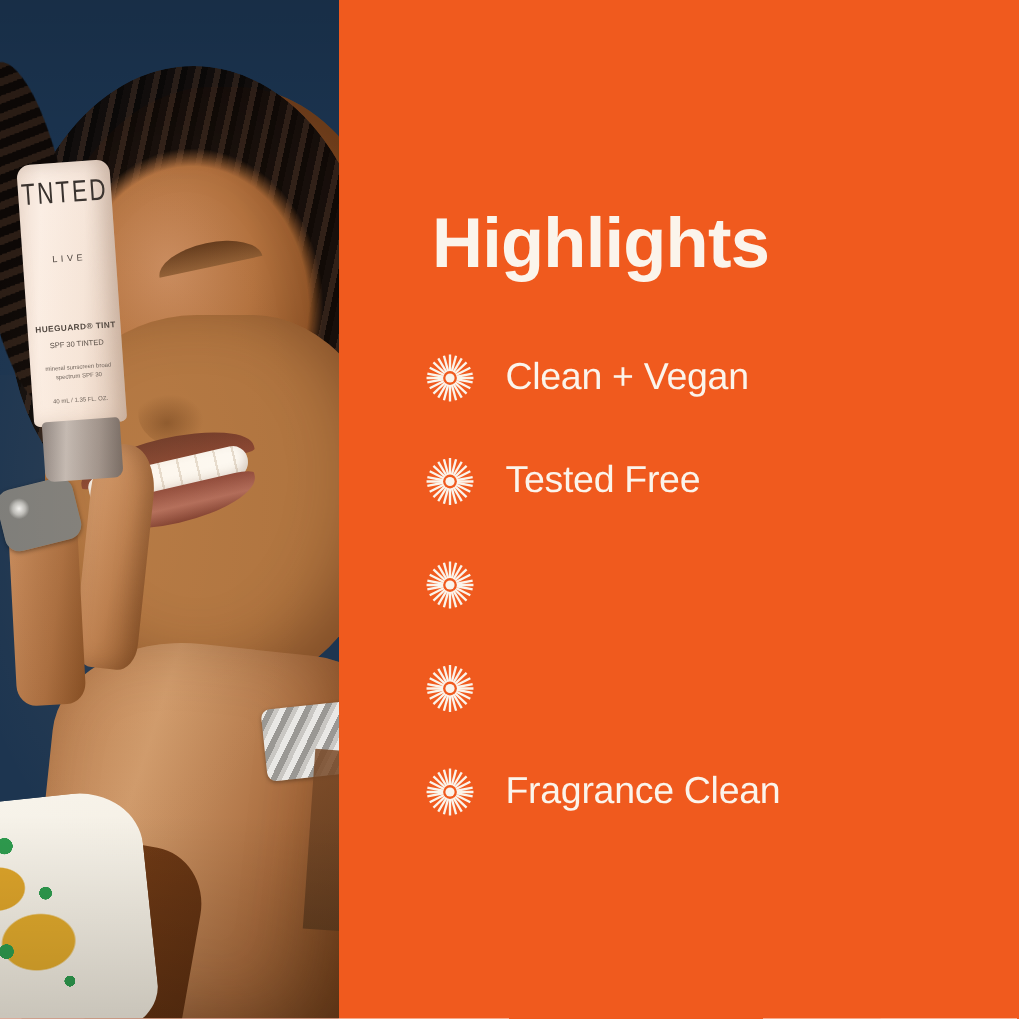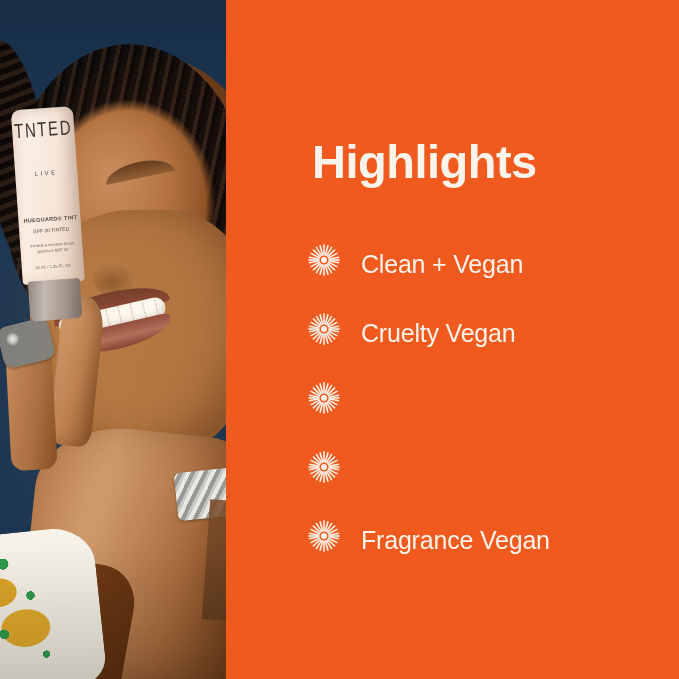--- a/index.html
+++ b/index.html
@@ -332,21 +332,20 @@
   }
 
   
   .content-panel {
     position: absolute;
     left: 226px;
     top: 0;
     width: 361px;
     height: 679px;
     background: #F05A1E;
-    margin-left: 24px;
   }
 
   .heading {
     position: absolute;
     left: 62px;
     top: 138px;
     font-size: 47px;
     font-weight: 700;
     letter-spacing: -0.5px;
     color: #FBF4EB;
@@ -358,21 +357,21 @@
     position: absolute;
     left: 57px;
     top: 226px;
     width: 390px;
     margin: 0;
     padding: 0;
     list-style: none;
   }
   .highlight-item {
     display: flex;
-    align-items: flex-end;
+    align-items: center;
     height: 51px;
     margin-bottom: 18px;
   }
   .burst-icon {
     flex: 0 0 auto;
     width: 34px;
     height: 34px;
     margin-right: 20px;
     display: block;
   }
@@ -493,21 +492,21 @@
             <line x1="50" y1="50" x2="4" y2="50"></line>
             <line x1="50" y1="50" x2="5.6" y2="41.6"></line>
             <line x1="50" y1="50" x2="10.2" y2="29.8"></line>
             <line x1="50" y1="50" x2="17.5" y2="19.5"></line>
             <line x1="50" y1="50" x2="27" y2="11.5"></line>
             <line x1="50" y1="50" x2="38.1" y2="6.4"></line>
           </g>
           <circle cx="50" cy="50" r="13.5" fill="#F05A1E"></circle>
           <circle cx="50" cy="50" r="9" fill="#FBF4EB"></circle>
         </svg>
-        <span class="item-label">Cruelty Vegan</span>
+        <span class="item-label">Tested Free</span>
       </li>
 
       <li class="highlight-item">
         <svg class="burst-icon" viewBox="0 0 100 100" aria-hidden="true">
           <g stroke="#FBF4EB" stroke-width="4.6" stroke-linecap="butt">
             <line x1="50" y1="50" x2="50" y2="4"></line>
             <line x1="50" y1="50" x2="61.9" y2="6.4"></line>
             <line x1="50" y1="50" x2="73" y2="11.5"></line>
             <line x1="50" y1="50" x2="82.5" y2="19.5"></line>
             <line x1="50" y1="50" x2="89.8" y2="29.8"></line>
@@ -593,19 +592,19 @@
             <line x1="50" y1="50" x2="4" y2="50"></line>
             <line x1="50" y1="50" x2="5.6" y2="41.6"></line>
             <line x1="50" y1="50" x2="10.2" y2="29.8"></line>
             <line x1="50" y1="50" x2="17.5" y2="19.5"></line>
             <line x1="50" y1="50" x2="27" y2="11.5"></line>
             <line x1="50" y1="50" x2="38.1" y2="6.4"></line>
           </g>
           <circle cx="50" cy="50" r="13.5" fill="#F05A1E"></circle>
           <circle cx="50" cy="50" r="9" fill="#FBF4EB"></circle>
         </svg>
-        <span class="item-label">Fragrance Vegan</span>
+        <span class="item-label">Fragrance Clean</span>
       </li>
 
     </ul>
   </div>
 
 </div>
 
 </body></html>

